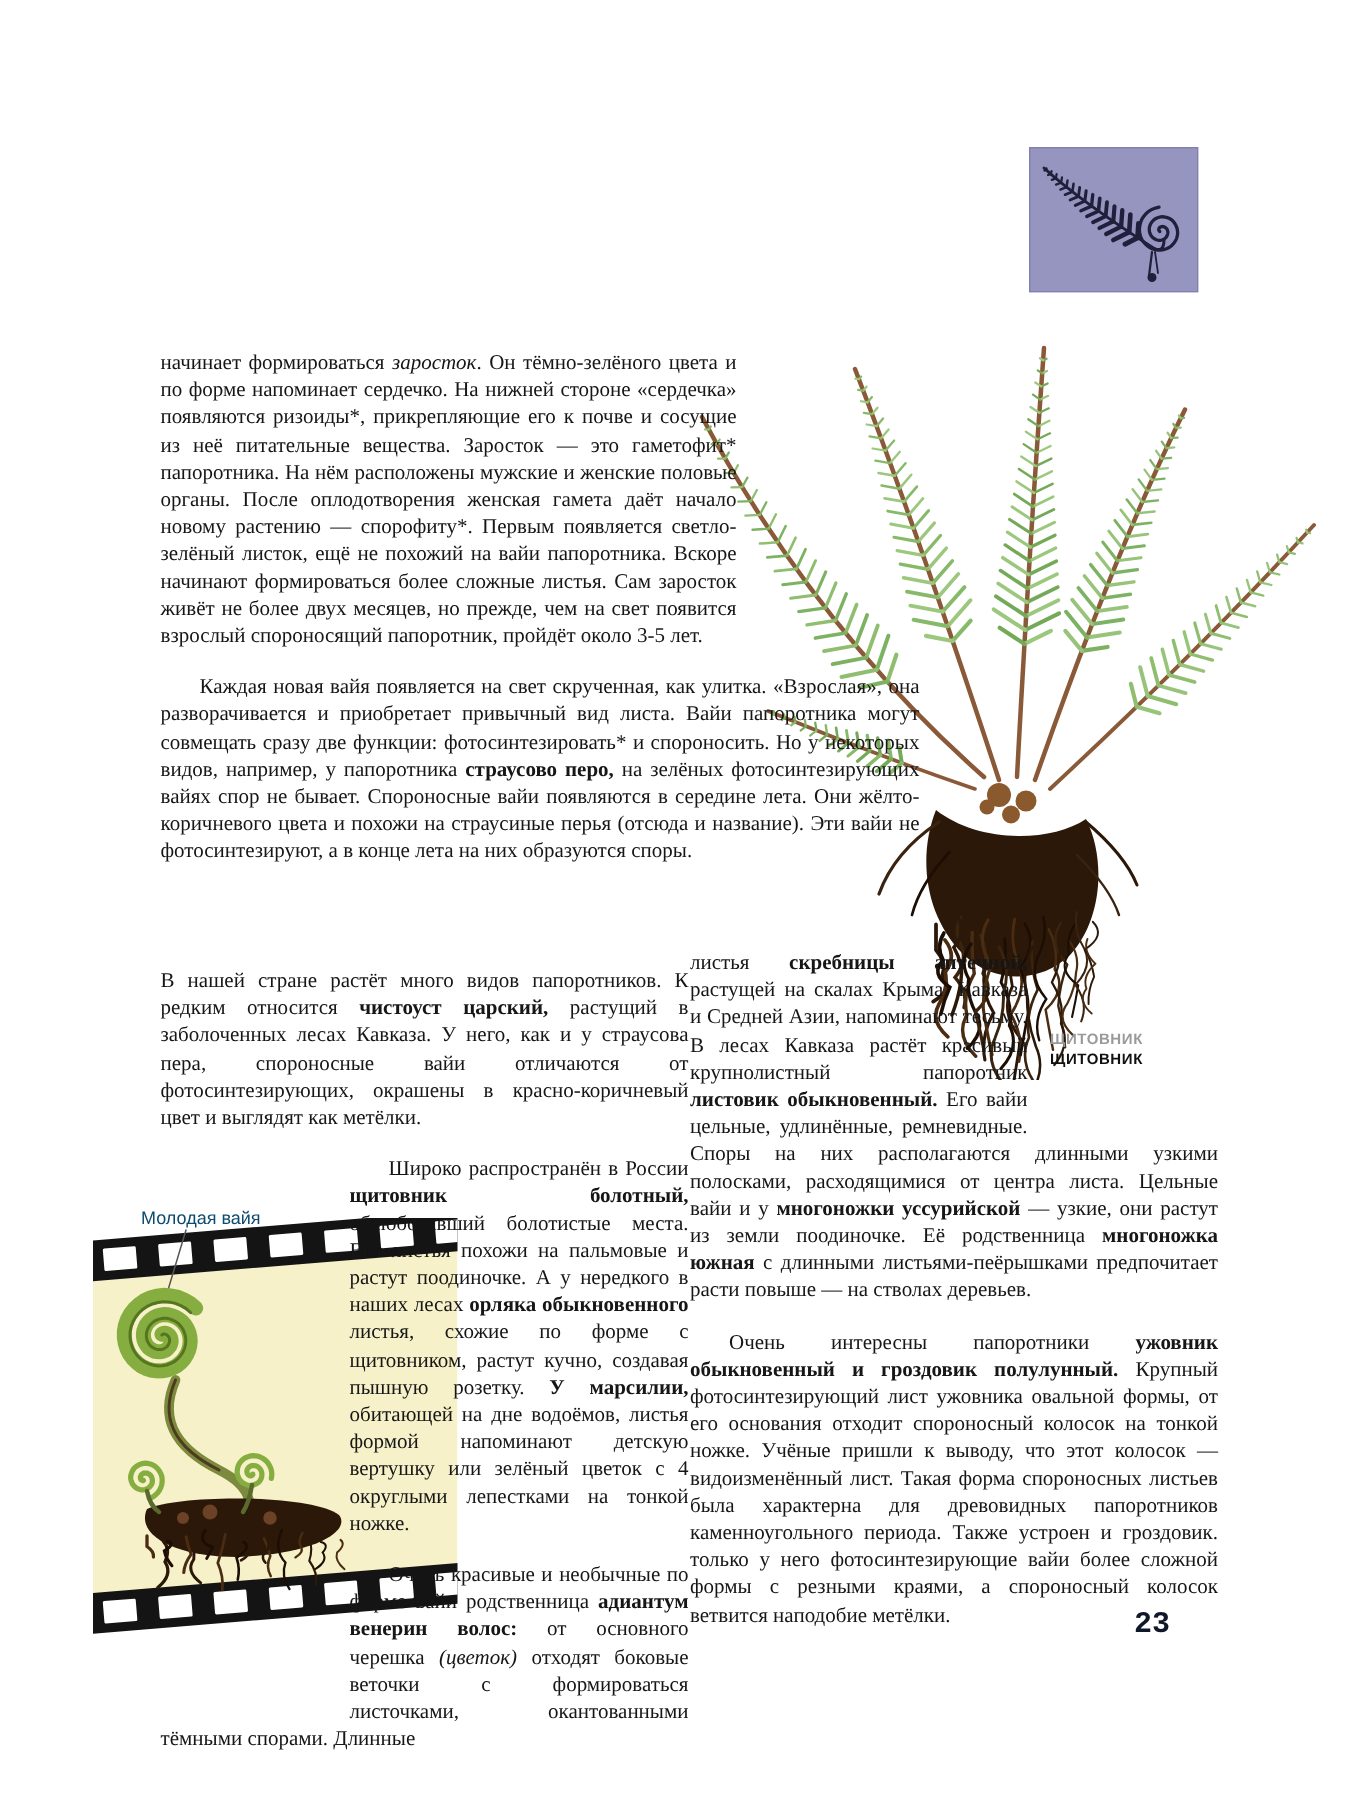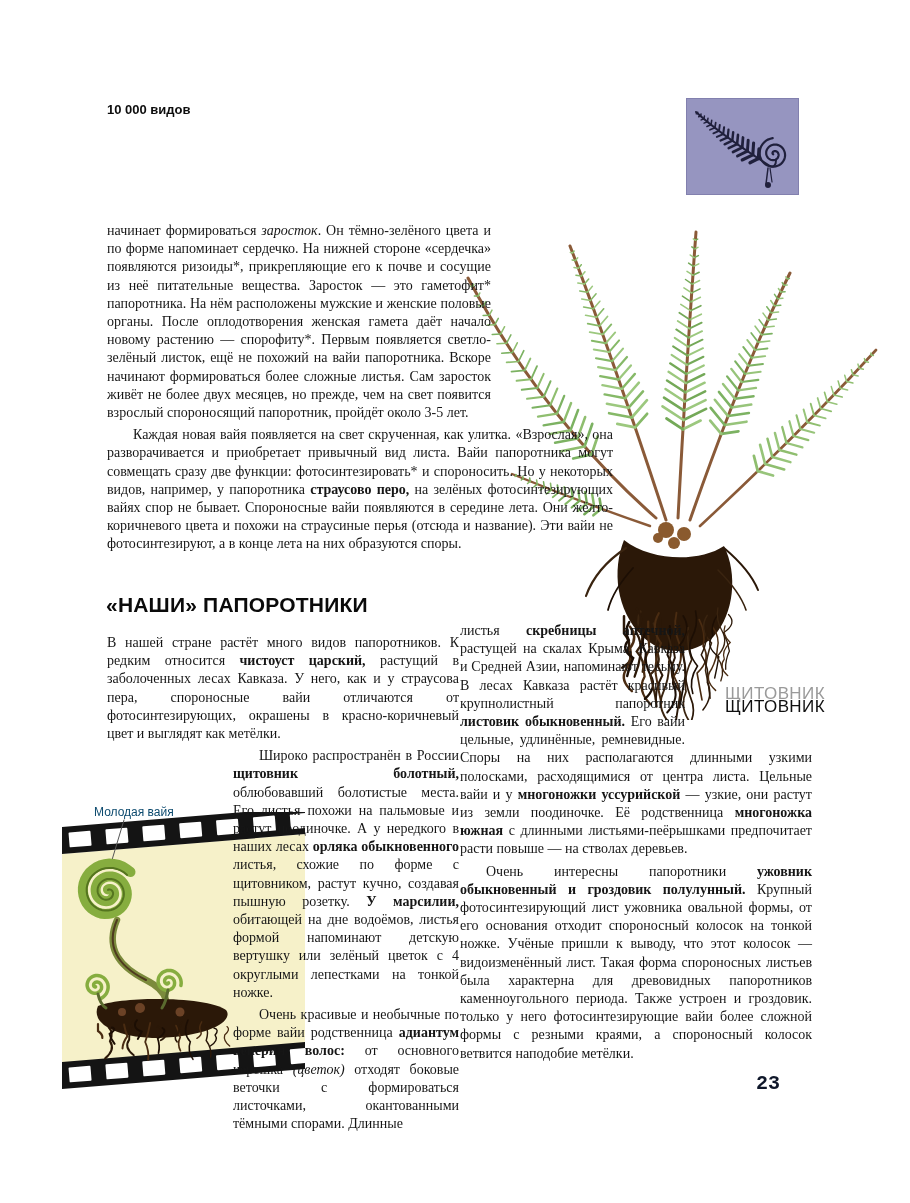--- a/index.html
+++ b/index.html
@@ -8,53 +8,52 @@
   .page{position:absolute;left:0;top:0;width:910px;height:1203px;background:#fff;overflow:hidden}
   .b{font-weight:bold}
   .i{font-style:italic}
 
   .fact-block{position:absolute;left:107px;top:101px;font-family:"Liberation Sans","DejaVu Sans",sans-serif;font-size:13px;line-height:17px;color:#0d0d0d;z-index:3}
   .fact-line1{font-weight:bold}
 
   .thumb{position:absolute;left:686px;top:98px;width:113px;height:97px;z-index:3}
 
   .body-text{font-size:14px;line-height:18.2px;text-align:justify;hyphens:auto;-webkit-hyphens:auto}
-  .body-text p{margin:4px 0 3px 0}
+  .body-text p{margin:16px 0 3px 0}
   p.indent{text-indent:26px}
 
   .intro{position:absolute;left:107px;top:218px;width:506px;z-index:2}
   .spacer-intro{float:right;width:122px;height:198px}
 
   .section-title{position:absolute;left:106px;top:593px;font-family:"Liberation Sans","DejaVu Sans",sans-serif;font-weight:bold;font-size:21px;letter-spacing:.2px;color:#0a0a0a;z-index:3}
 
   .leftcol{position:absolute;left:107px;top:630px;width:352px;z-index:2}
   .spacer-left{float:left;width:126px;height:305px;margin-top:73px}
 
   .rightcol{position:absolute;left:460px;top:618px;width:352px;z-index:2}
   .spacer-right{float:right;width:127px;height:110px}
 
   .fig-main{position:absolute;left:428px;top:218px;width:466px;height:502px;z-index:1}
   .fig-main svg{display:block;width:100%;height:100%}
-  .fig-main-caption{position:absolute;left:700px;top:687px;width:150px;text-align:center;font-family:"Liberation Sans","DejaVu Sans",sans-serif;font-size:17px;font-weight:normal;line-height:13px;letter-spacing:.4px;z-index:2}
+  .fig-main-caption{position:absolute;left:700px;top:687px;width:150px;font-family:"Liberation Sans","DejaVu Sans",sans-serif;font-size:10px;font-weight:bold;line-height:13px;letter-spacing:.4px;z-index:2}
   .ghost{color:#9a9a9a}
   .solid{color:#101010}
 
   .fig-young{position:absolute;left:62px;top:812px;width:243px;height:282px;z-index:1}
   .fig-young svg{display:block;width:100%;height:100%}
   .young-caption{position:absolute;left:94px;top:805px;font-family:"Liberation Sans","DejaVu Sans",sans-serif;font-size:12px;color:#0c4a6e;z-index:3}
 
   .pagenum{position:absolute;left:756px;top:1072px;font-family:Liberation Mono, monospace;font-weight:bold;font-size:20px;color:#0f172a;z-index:3}
 </style>
 </head>
 <body>
 
 <div class="page">
 
   <div class="fact-block">
-    <div class="fact-line1">10 000 видов</div>
   </div>
 
   <div class="thumb">
     <svg id="thumb-svg" viewBox="0 0 113 97">
         <rect x="0" y="0" width="113" height="97" fill="#9695c0"></rect>
         <rect x="0.5" y="0.5" width="112" height="96" fill="none" stroke="#8280ae" stroke-width="1"></rect>
         <path d="M84 68 Q34 36 10 14" stroke="#20203c" stroke-width="2" fill="none" stroke-linecap="round"></path>
         <path d="M72.4 60.5 L73.0 51.0" stroke="#20203c" stroke-width="3.2640000000000002" fill="none" stroke-linecap="round"></path>
         <path d="M72.4 60.5 L64.0 64.8" stroke="#20203c" stroke-width="3.2640000000000002" fill="none" stroke-linecap="round"></path>
         <path d="M66.8 56.8 L67.6 45.0" stroke="#20203c" stroke-width="3.0940000000000003" fill="none" stroke-linecap="round"></path>
@@ -91,21 +90,20 @@
         <path d="M84,70 L86,84" stroke="#20203c" stroke-width="1.2" fill="none" stroke-linecap="round"></path>
         <circle cx="82" cy="87" r="3" fill="#20203c"></circle>
       </svg>
   </div>
 
   <div class="intro body-text">
     <p><span class="spacer-intro"></span><span>начинает формироваться </span><span class="i">заросток</span><span>. Он тёмно-зелёного цвета и по форме напоминает сердечко. На нижней стороне «сердечка» появляются ризоиды*, прикрепляющие его к почве и сосущие из неё питательные вещества. Заросток — это гаметофит* папоротника. На нём расположены мужские и женские половые органы. После оплодотворения женская гамета даёт начало новому растению — спорофиту*. Первым появляется светло-зелёный листок, ещё не похожий на вайи папоротника. Вскоре начинают формироваться более сложные листья. Сам заросток живёт не более двух месяцев, но прежде, чем на свет появится взрослый спороносящий папоротник, пройдёт около 3-5 лет.</span></p>
     <p class="indent"><span>Каждая новая вайя появляется на свет скрученная, как улитка. «Взрослая», она разворачивается и приобретает привычный вид листа. Вайи папоротника могут совмещать сразу две функции: фотосинтезировать* и спороносить. Но у некоторых видов, например, у папоротника </span><span class="b">страусово перо,</span><span> на зелёных фотосинтезирующих вайях спор не бывает. Спороносные вайи появляются в середине лета. Они жёлто-коричневого цвета и похожи на страусиные перья (отсюда и название). Эти вайи не фотосинтезируют, а в конце лета на них образуются споры.</span></p>
   </div>
 
-  <h2 class="section-title">«НАШИ» ПАПОРОТНИКИ</h2>
 
   <div class="leftcol body-text">
     <p><span>В нашей стране растёт много видов папоротников. К редким относится </span><span class="b">чистоуст царский,</span><span> растущий в заболоченных лесах Кавказа. У него, как и у страусова пера, спороносные вайи отличаются от фотосинтезирующих, окрашены в красно-коричневый цвет и выглядят как метёлки.</span></p>
     <div class="spacer-left"></div>
     <p class="indent"><span>Широко распространён в России </span><span class="b">щитовник болотный,</span><span> облюбовавший болотистые места. Его листья похожи на пальмовые и растут поодиночке. А у нередкого в наших лесах </span><span class="b">орляка обыкновенного</span><span> листья, схожие по форме с щитовником, растут кучно, создавая пышную розетку. </span><span class="b">У марсилии,</span><span> обитающей на дне водоёмов, листья формой напоминают детскую вертушку или зелёный цветок с 4 округлыми лепестками на тонкой ножке.</span></p>
     <p class="indent"><span>Очень красивые и необычные по форме вайи родственница </span><span class="b">адиантум венерин волос:</span><span> от основного черешка </span><span class="i">(цветок)</span><span> отходят боковые веточки с формироваться листочками, окантованными тёмными спорами. Длинные</span></p>
   </div>
 
   <div class="rightcol body-text">
     <p><span class="spacer-right"></span><span>листья </span><span class="b">скребницы аптечной,</span><span> растущей на скалах Крыма, Кавказа и Средней Азии, напоминают тесьму. В лесах Кавказа растёт красивый крупнолистный папоротник </span><span class="b">листовик обыкновенный.</span><span> Его вайи цельные, удлинённые, ремневидные. Споры на них располагаются длинными узкими полосками, расходящимися от центра листа. Цельные вайи и у </span><span class="b">многоножки уссурийской</span><span> — узкие, они растут из земли поодиночке. Её родственница </span><span class="b">многоножка южная</span><span> с длинными листьями-пеёрышками предпочитает расти повыше — на стволах деревьев.</span></p>

